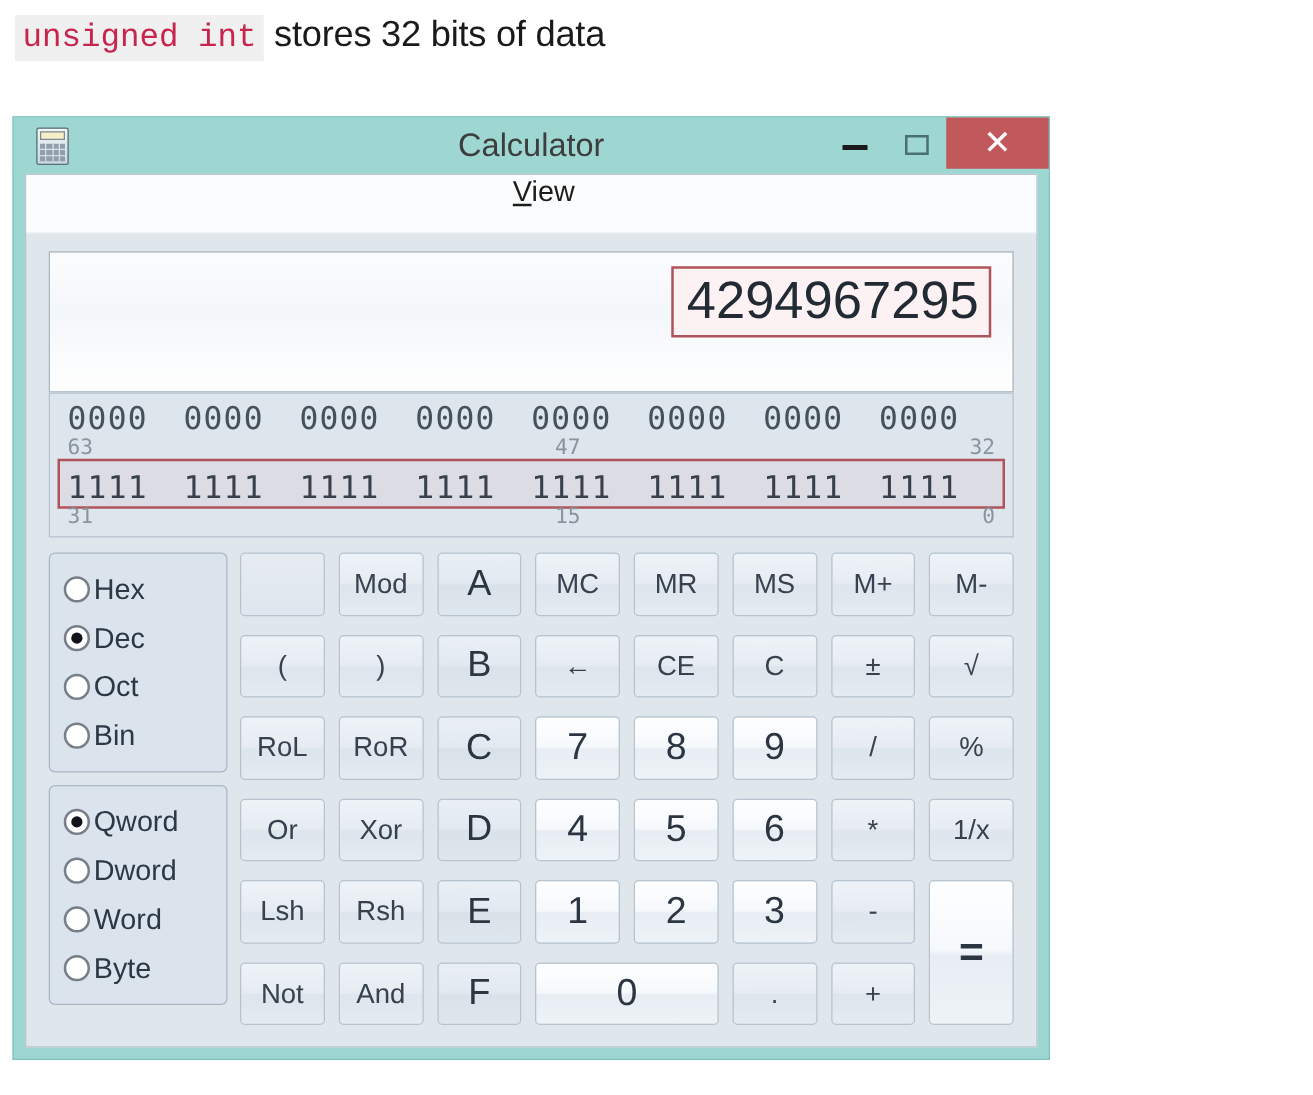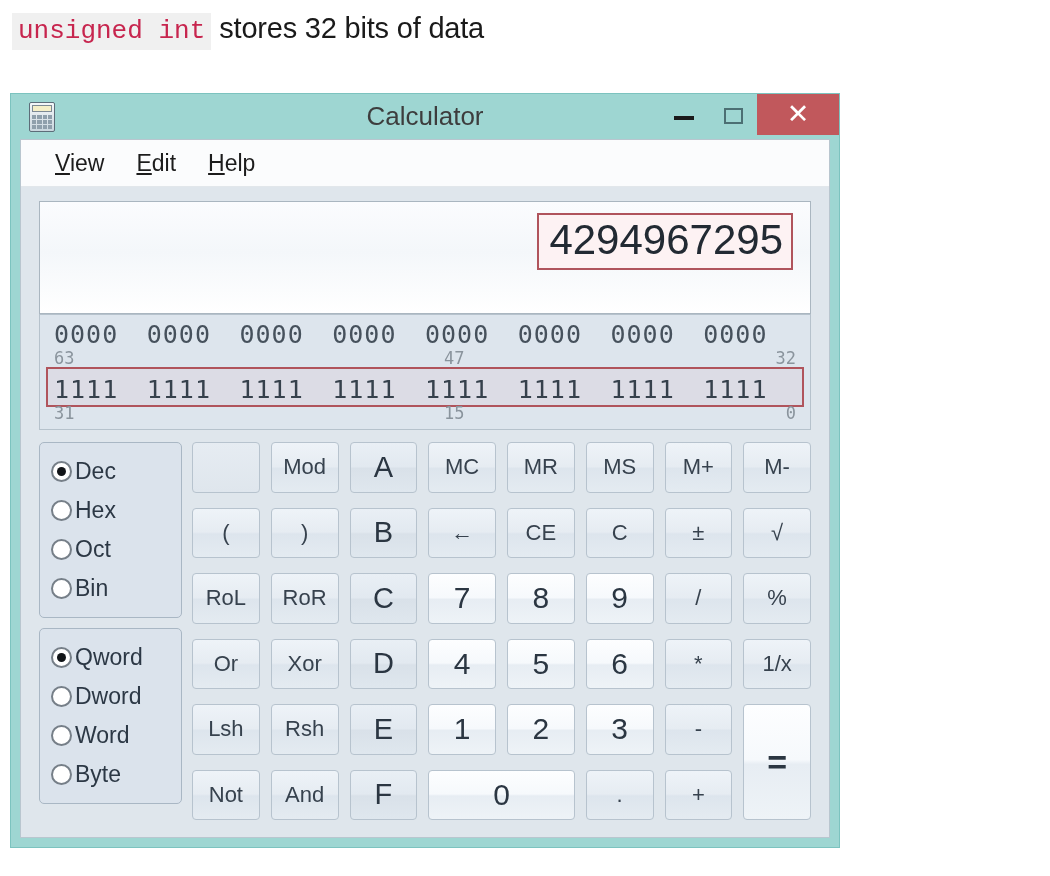--- a/index.html
+++ b/index.html
@@ -76,22 +76,22 @@
     font-size:27px;font-weight:400;
   }
 
   #client{
     position:absolute;left:9px;top:45px;right:9px;bottom:9px;
     background:#dfe6ec;border:1px solid #b9c6cf;box-sizing:border-box;
   }
   #menubar{
     height:47px;background:#fbfcfd;
     border-bottom:1px solid #e2e7eb;
-    padding-left:34px;box-sizing:border-box;
-    display:flex;align-items:center;gap:32px;
+    padding-left:20px;box-sizing:border-box;
+    display:flex;align-items:center;gap:32px;flex-direction:column;
   }
   .menu-item{
     font-size:23px;color:#1c1c1c;cursor:default;
   }
   .menu-item u{text-decoration:underline;}
 
   #body-area{padding:14px 18px 0 18px;}
 
   
   #display{
@@ -292,27 +292,27 @@
           <span class="M">15</span>
           <span class="R">0</span>
         </div>
       </div>
 
       <div id="lower">
 
         <div id="radio-col">
 
           <div class="group-box">
+            <div class="radio-line">
+              <span class="radio-dot"></span>
+              <span class="radio-label">Hex</span>
+            </div>
             <div class="radio-line on">
               <span class="radio-dot"></span>
               <span class="radio-label">Dec</span>
-            </div>
-            <div class="radio-line">
-              <span class="radio-dot"></span>
-              <span class="radio-label">Hex</span>
             </div>
             <div class="radio-line">
               <span class="radio-dot"></span>
               <span class="radio-label">Oct</span>
             </div>
             <div class="radio-line">
               <span class="radio-dot"></span>
               <span class="radio-label">Bin</span>
             </div>
           </div>

